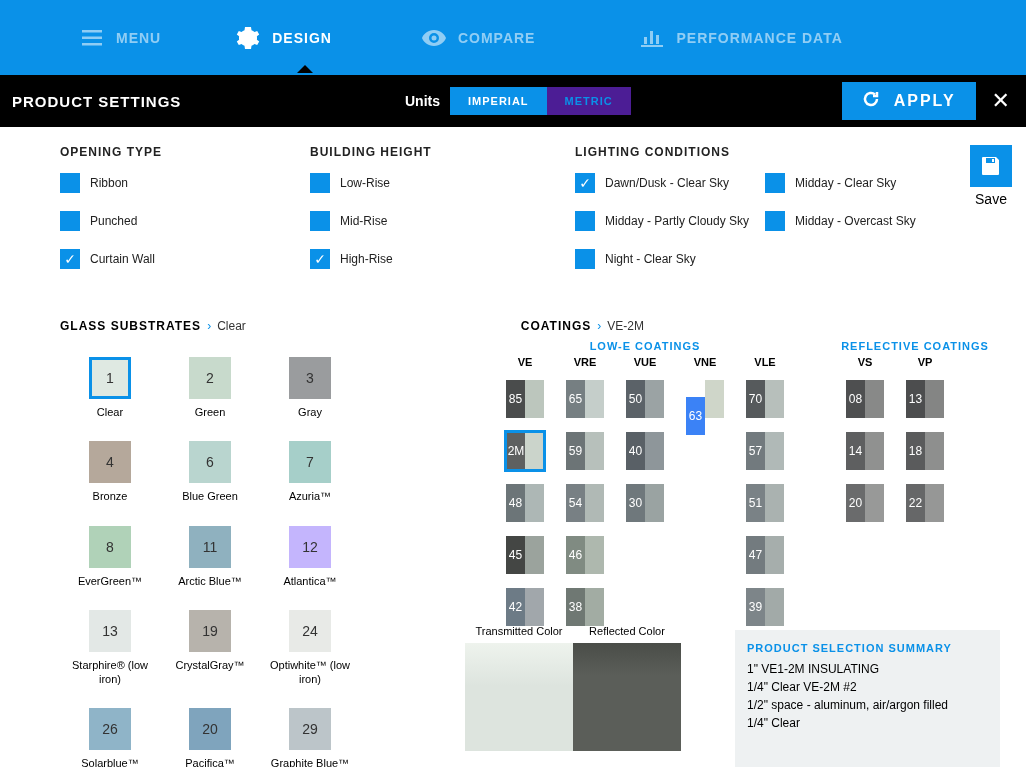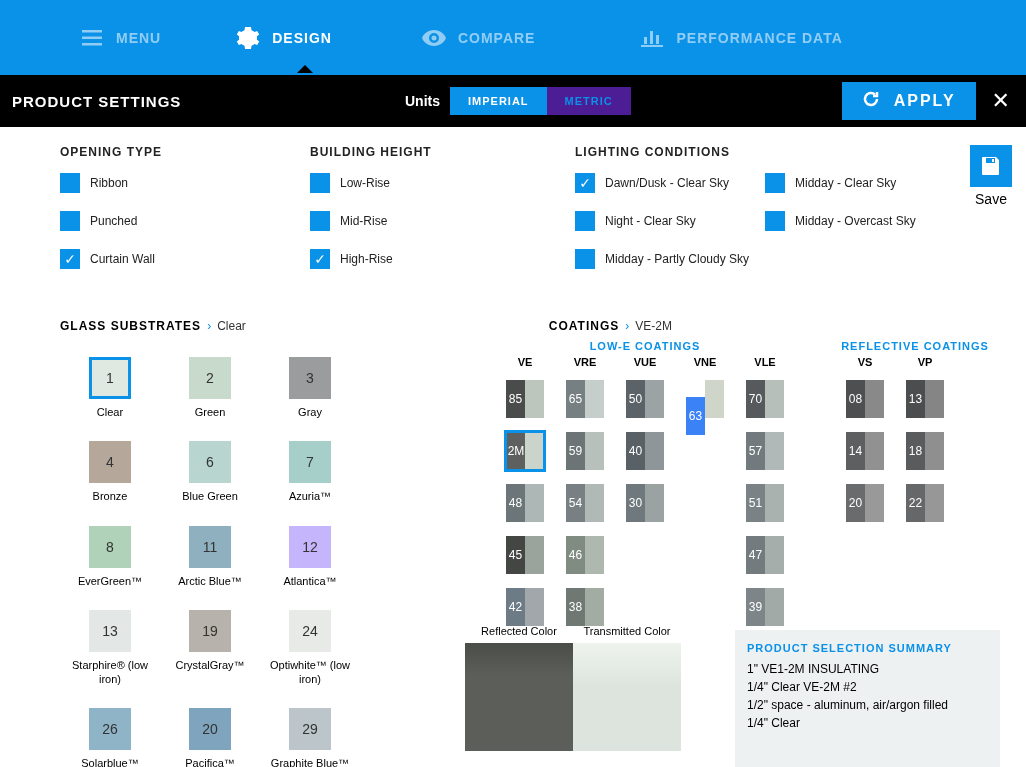--- a/index.html
+++ b/index.html
@@ -38,21 +38,21 @@
 .set-col.lighting{margin-right:0;}
 .set-head{font-size:12px;font-weight:bold;letter-spacing:1px;color:#222;margin-bottom:14px;}
 .chk-grid{display:flex;}
 .chk-col{display:flex;flex-direction:column;gap:18px;min-width:190px;}
 .chk{display:flex;align-items:center;gap:10px;cursor:pointer;min-height:20px;}
 .chk-box{width:20px;height:20px;background:#0a91e8;display:flex;align-items:center;justify-content:center;}
 .chk-mark{color:#fff;font-size:14px;}
 .chk-label{font-size:12px;color:#222;}
 
 
-.midrow{display:flex;padding:50px 0 6px 60px;gap:28px;}
+.midrow{display:flex;padding:50px 0 6px 60px;}
 .mid-head{display:flex;align-items:baseline;gap:6px;}
 .mid-title{font-size:12px;font-weight:bold;letter-spacing:1px;}
 .mid-arrow{color:#0a91e8;font-size:12px;}
 .mid-sel{font-size:12px;color:#333;}
 .midrow .coatings-head{margin-left:275px;}
 
 
 .sub-grid{width:420px;display:flex;flex-wrap:wrap;padding-left:60px;margin-top:18px;}
 .sub-item{width:100px;text-align:center;margin-bottom:22px;}
 .sub-sw{width:42px;height:42px;margin:0 auto;display:flex;align-items:center;justify-content:center;font-size:14px;color:#333;cursor:pointer;border:2px solid transparent;}
@@ -204,25 +204,25 @@
     <div class="chk-grid">
       <div class="chk-col" id="light-c1">
           <div class="chk">
             <div class="chk-box">
               <span class="chk-mark">✓</span>
             </div>
             <span class="chk-label">Dawn/Dusk - Clear Sky</span>
           </div>
           <div class="chk">
             <div class="chk-box"></div>
-            <span class="chk-label">Night - Clear Sky</span>
+            <span class="chk-label">Midday - Partly Cloudy Sky</span>
           </div>
           <div class="chk">
             <div class="chk-box"></div>
-            <span class="chk-label">Midday - Partly Cloudy Sky</span>
+            <span class="chk-label">Night - Clear Sky</span>
           </div>
         </div>
       <div class="chk-col" id="light-c2">
           <div class="chk">
             <div class="chk-box"></div>
             <span class="chk-label">Midday - Clear Sky</span>
           </div>
           <div class="chk">
             <div class="chk-box"></div>
             <span class="chk-label">Midday - Overcast Sky</span>
@@ -453,26 +453,26 @@
             <div class="coat-left" style="background: rgb(102, 103, 104);">22</div>
             <div class="coat-right" style="background: rgb(150, 151, 150);"></div>
           </div>
         </div>
       </div>
   </div>
 </div>
 
 <div class="preview-area">
   <div class="preview-box">
+    <div class="preview-label">Transmitted Color</div>
+    <div class="preview-sw" id="trans-sw" style="background: linear-gradient(rgb(238, 243, 237) 0%, rgb(221, 228, 222) 40%);"></div>
+  </div>
+  <div class="preview-box">
     <div class="preview-label">Reflected Color</div>
     <div class="preview-sw" id="refl-sw" style="background: linear-gradient(rgb(74, 77, 72) 0%, rgb(91, 94, 89) 30%);"></div>
-  </div>
-  <div class="preview-box">
-    <div class="preview-label">Transmitted Color</div>
-    <div class="preview-sw" id="trans-sw" style="background: linear-gradient(rgb(238, 243, 237) 0%, rgb(221, 228, 222) 40%);"></div>
   </div>
 </div>
 
 <div class="summary">
   <div class="summary-title">PRODUCT SELECTION SUMMARY</div>
   <div id="summary-lines">
       <div class="summary-line">1" VE1-2M INSULATING</div>
       <div class="summary-line">1/4" Clear VE-2M #2</div>
       <div class="summary-line">1/2" space - aluminum, air/argon filled</div>
       <div class="summary-line">1/4" Clear</div>

